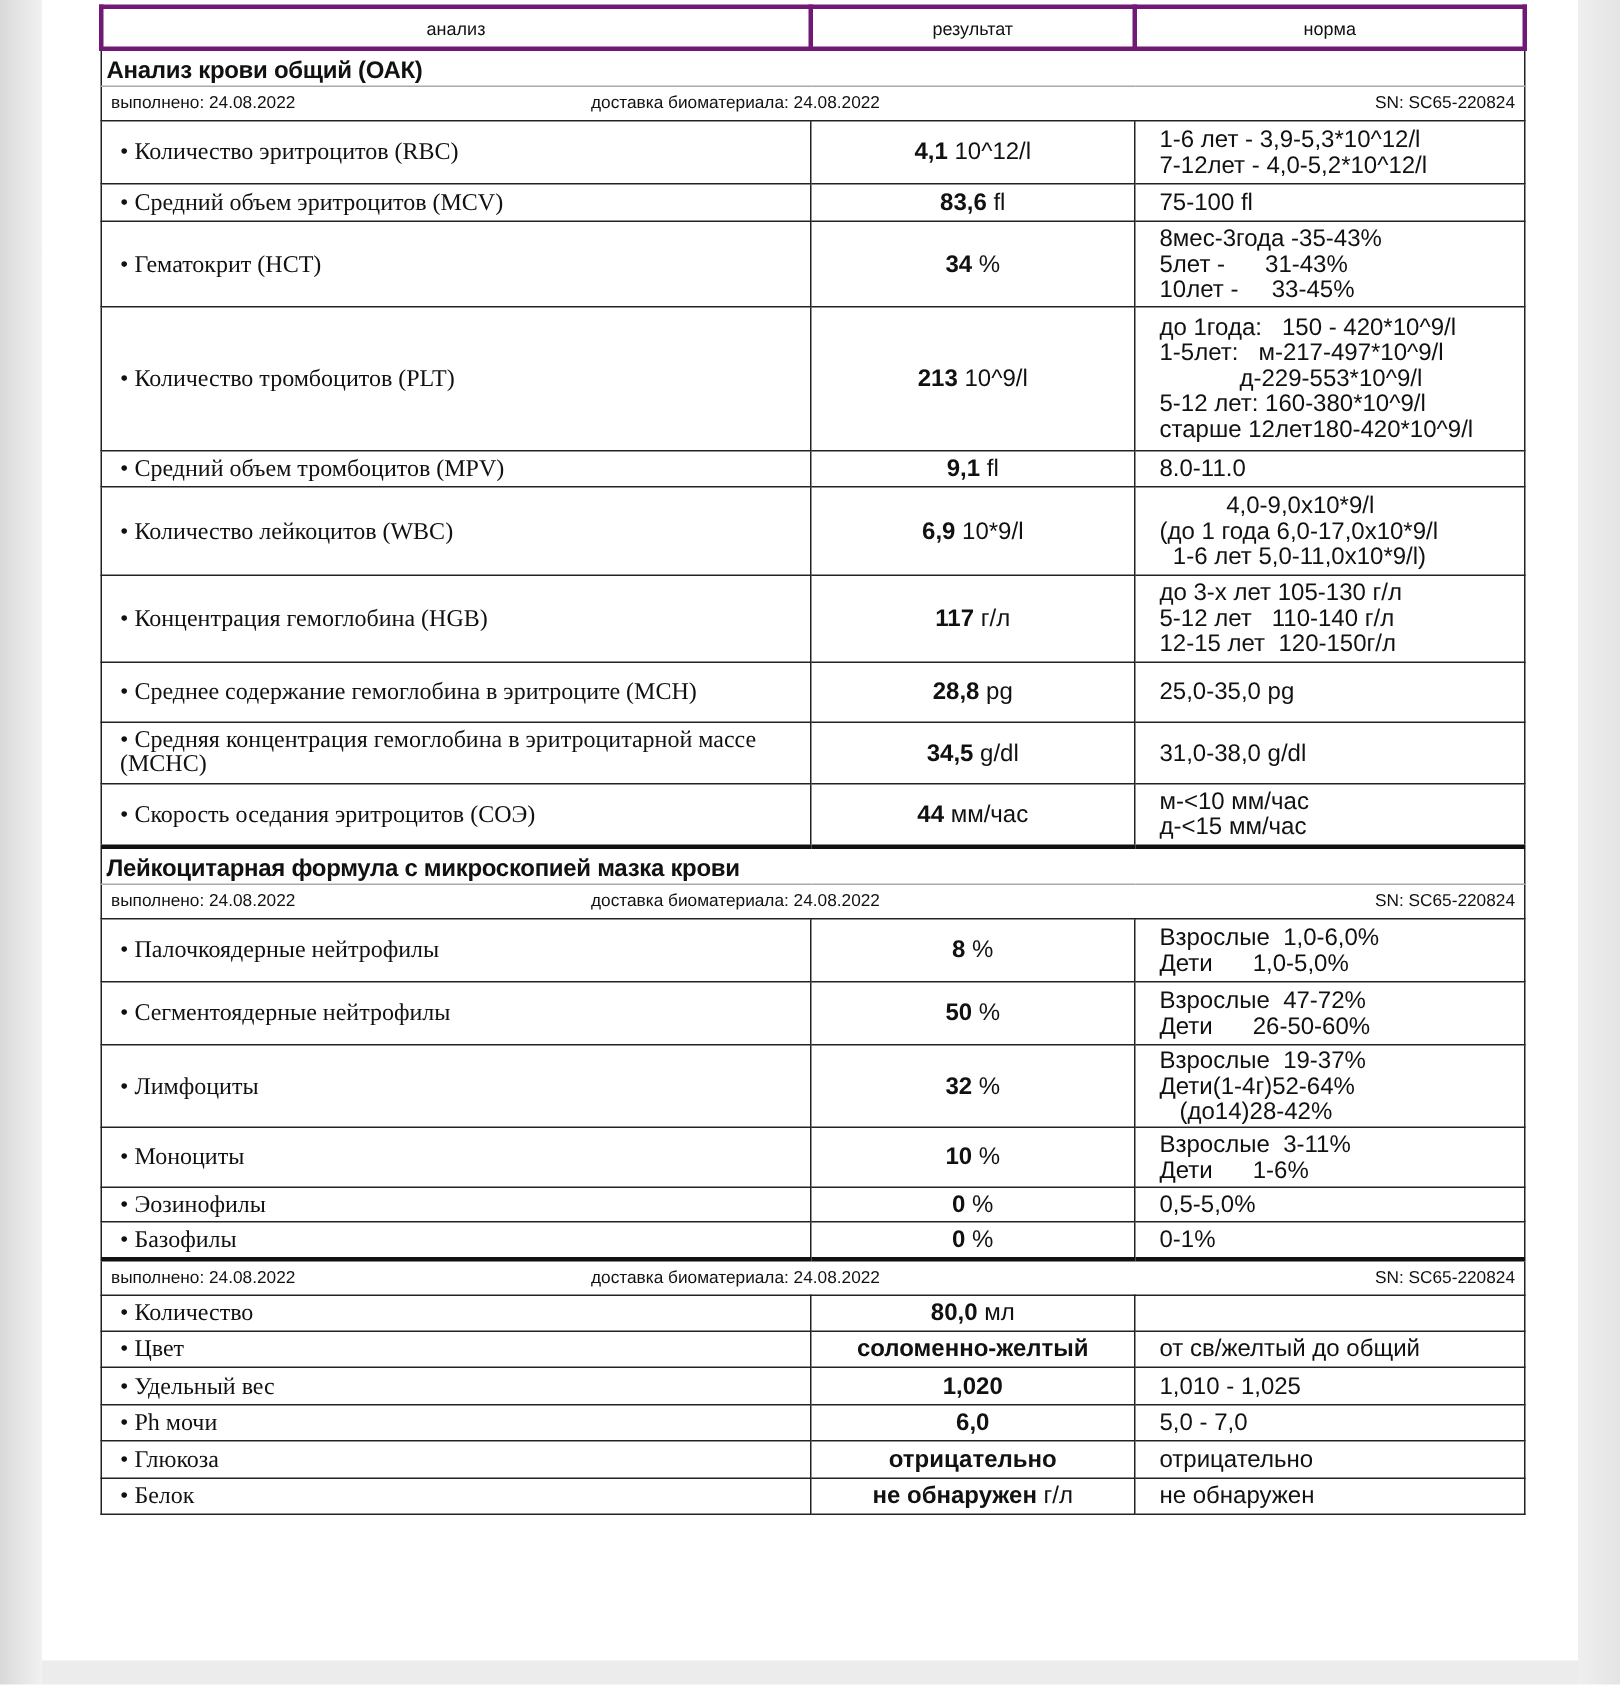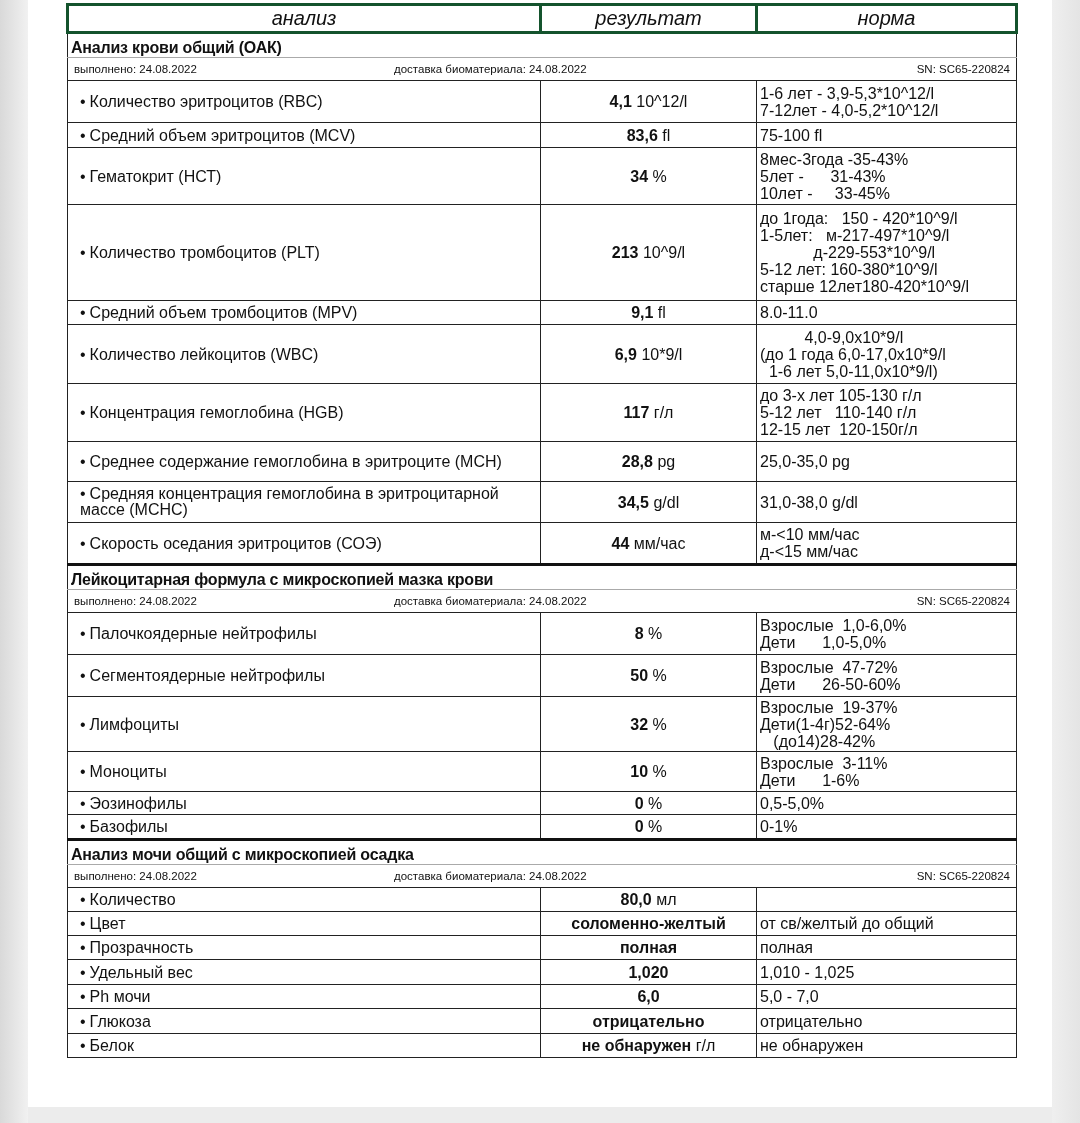--- a/index.html
+++ b/index.html
@@ -14,38 +14,38 @@
     position: absolute; left: 28px; right: 28px; top: 1107px; height: 16px;
     background: #ececec;
   }
   .doc {
     position: absolute; left: 66px; top: 3px; width: 949px;
   }
   table { border-collapse: collapse; width: 949px; table-layout: fixed; }
   td, th { border: 1px solid #222; padding: 0 4px; vertical-align: middle; }
   col.c1 { width: 473px; } col.c2 { width: 216px; } col.c3 { width: 260px; }
   .hdr th {
-    border: 3px solid #14532d; height: 25px; font-weight: normal;
-    font-size: 20px; text-align: center; font-style: italic;
+    border: 3px solid #701a75; height: 25px; font-weight: normal;
+    font-size: 12px; text-align: center;
   }
   .sec td {
     border-top: 3px solid #111; border-bottom: 1px solid #aaa;
     font-size: 16px; font-weight: bold; padding: 1px 3px 0 3px; height: 22px;
     vertical-align: bottom; letter-spacing: -0.2px; margin-left: 36px;
   }
   .sec.first td { border-top: 1px solid #222; }
   .meta td { font-size: 11.5px; height: 22px; padding: 0 6px; border-top: 1px solid #aaa; }
   .meta .m-wrap { display: flex; justify-content: space-between; align-items: center; }
   .meta .m-done { width: 320px; }
   .meta .m-deliv { flex: 1; }
   .row td { font-size: 16px; line-height: 17px; }
-  .row td.name { padding-left: 12px; }
+  .row td.name { padding-left: 12px; font-family: Liberation Serif, serif; }
   .row td.res { text-align: center; }
   .row td.res b { font-weight: bold; }
-  .row td.norm { padding-left: 3px; padding-right: 0; white-space: pre; }
+  .row td.norm { padding-left: 16px; padding-right: 0; white-space: pre; }
   .row td.name.wrap { line-height: 16px; }
   .bullet { margin-right: 4px; }
   .last td { border-bottom: 1px solid #222; }
   .thickbot td { border-bottom: 3px solid #111; }
 </style>
 </head>
 <body>
 
 <div class="doc">
   <table>
@@ -176,48 +176,40 @@
         <tr class="row">
           <td class="name" style="height:22px"><span class="bullet">•</span><span>Эозинофилы</span></td>
           <td class="res"><b>0</b> <span>%</span></td>
           <td class="norm">0,5-5,0%</td>
         </tr>
         <tr class="row thickbot">
           <td class="name" style="height:23px"><span class="bullet">•</span><span>Базофилы</span></td>
           <td class="res"><b>0</b> <span>%</span></td>
           <td class="norm">0-1%</td>
         </tr>
-        <tr class="sec">
-          <td colspan="3">Анализ мочи общий с микроскопией осадка</td>
-        </tr>
         <tr class="meta">
           <td colspan="3">
             <div class="m-wrap">
               <span class="m-done">выполнено: 24.08.2022</span>
               <span class="m-deliv">доставка биоматериала: 24.08.2022</span>
               <span class="m-sn">SN: SC65-220824</span>
             </div>
           </td>
         </tr>
         <tr class="row">
           <td class="name" style="height:23px"><span class="bullet">•</span><span>Количество</span></td>
           <td class="res"><b>80,0</b> <span>мл</span></td>
           <td class="norm"></td>
         </tr>
         <tr class="row">
           <td class="name" style="height:23px"><span class="bullet">•</span><span>Цвет</span></td>
           <td class="res"><b>соломенно-желтый</b></td>
           <td class="norm">от св/желтый до общий</td>
         </tr>
         <tr class="row">
-          <td class="name" style="height:23px"><span class="bullet">•</span><span>Прозрачность</span></td>
-          <td class="res"><b>полная</b></td>
-          <td class="norm">полная</td>
-        </tr>
-        <tr class="row">
           <td class="name" style="height:24px"><span class="bullet">•</span><span>Удельный вес</span></td>
           <td class="res"><b>1,020</b></td>
           <td class="norm">1,010 - 1,025</td>
         </tr>
         <tr class="row">
           <td class="name" style="height:23px"><span class="bullet">•</span><span>Ph мочи</span></td>
           <td class="res"><b>6,0</b></td>
           <td class="norm">5,0 - 7,0</td>
         </tr>
         <tr class="row">

